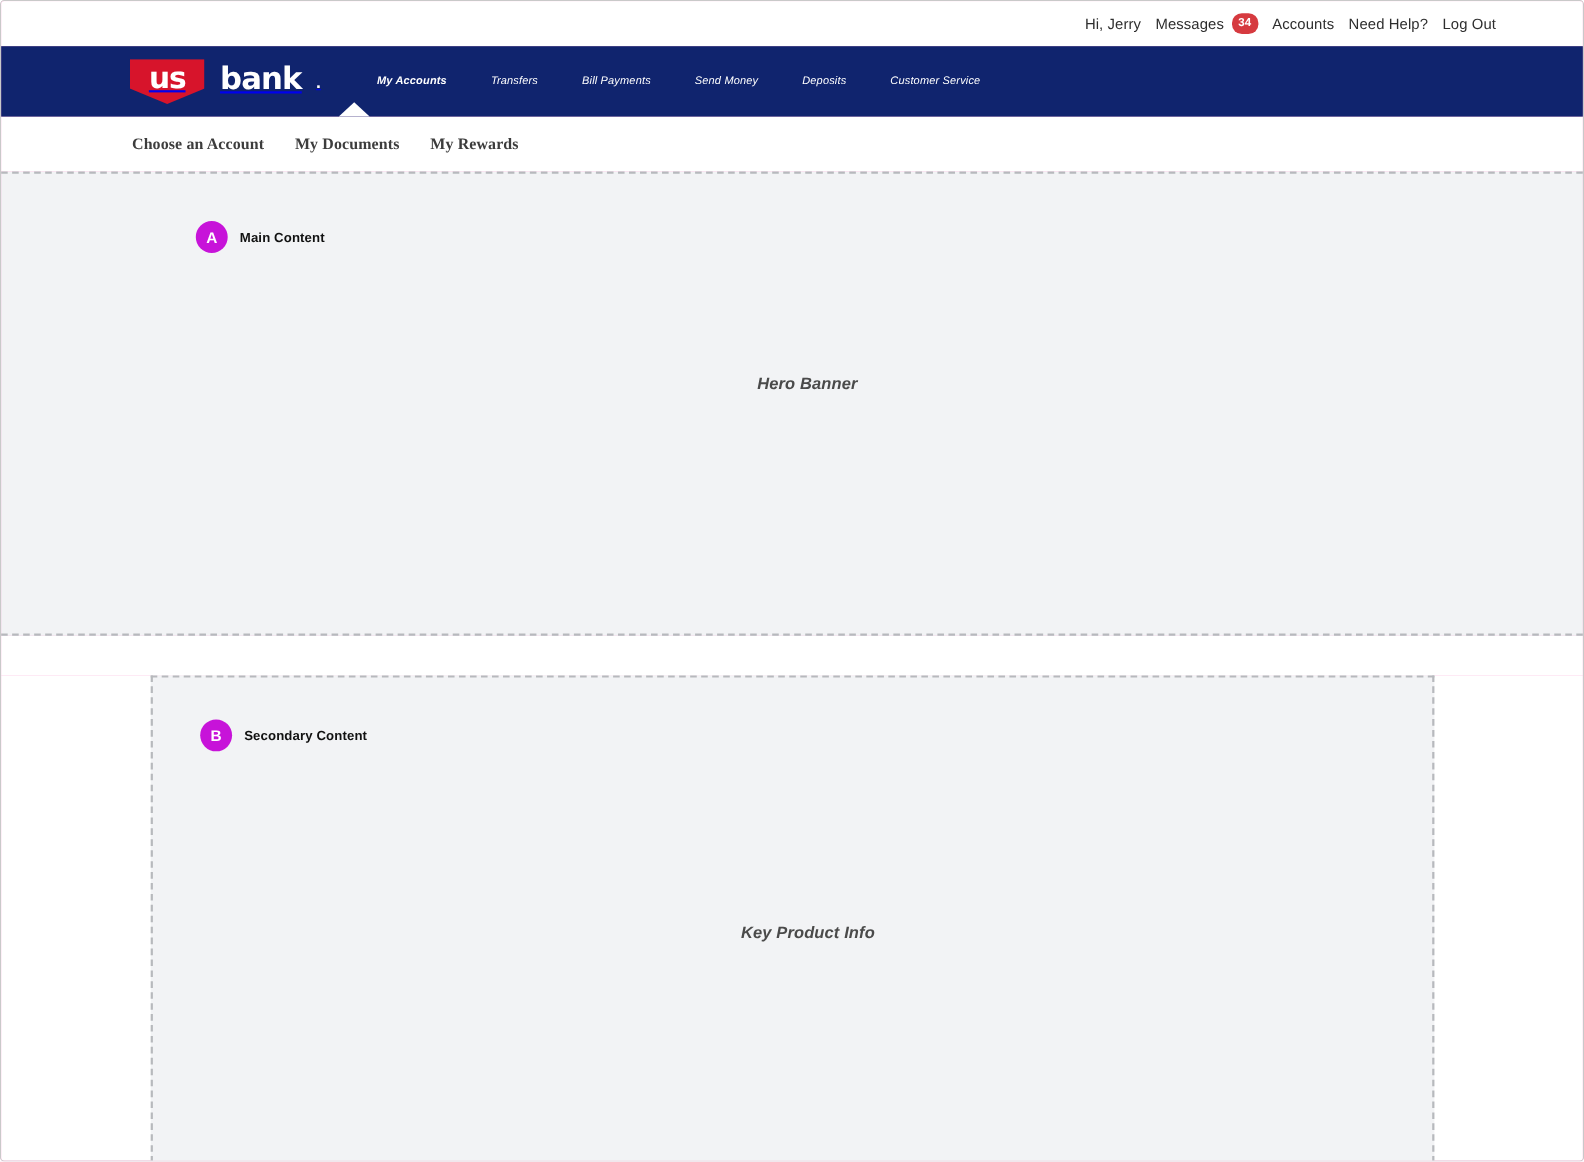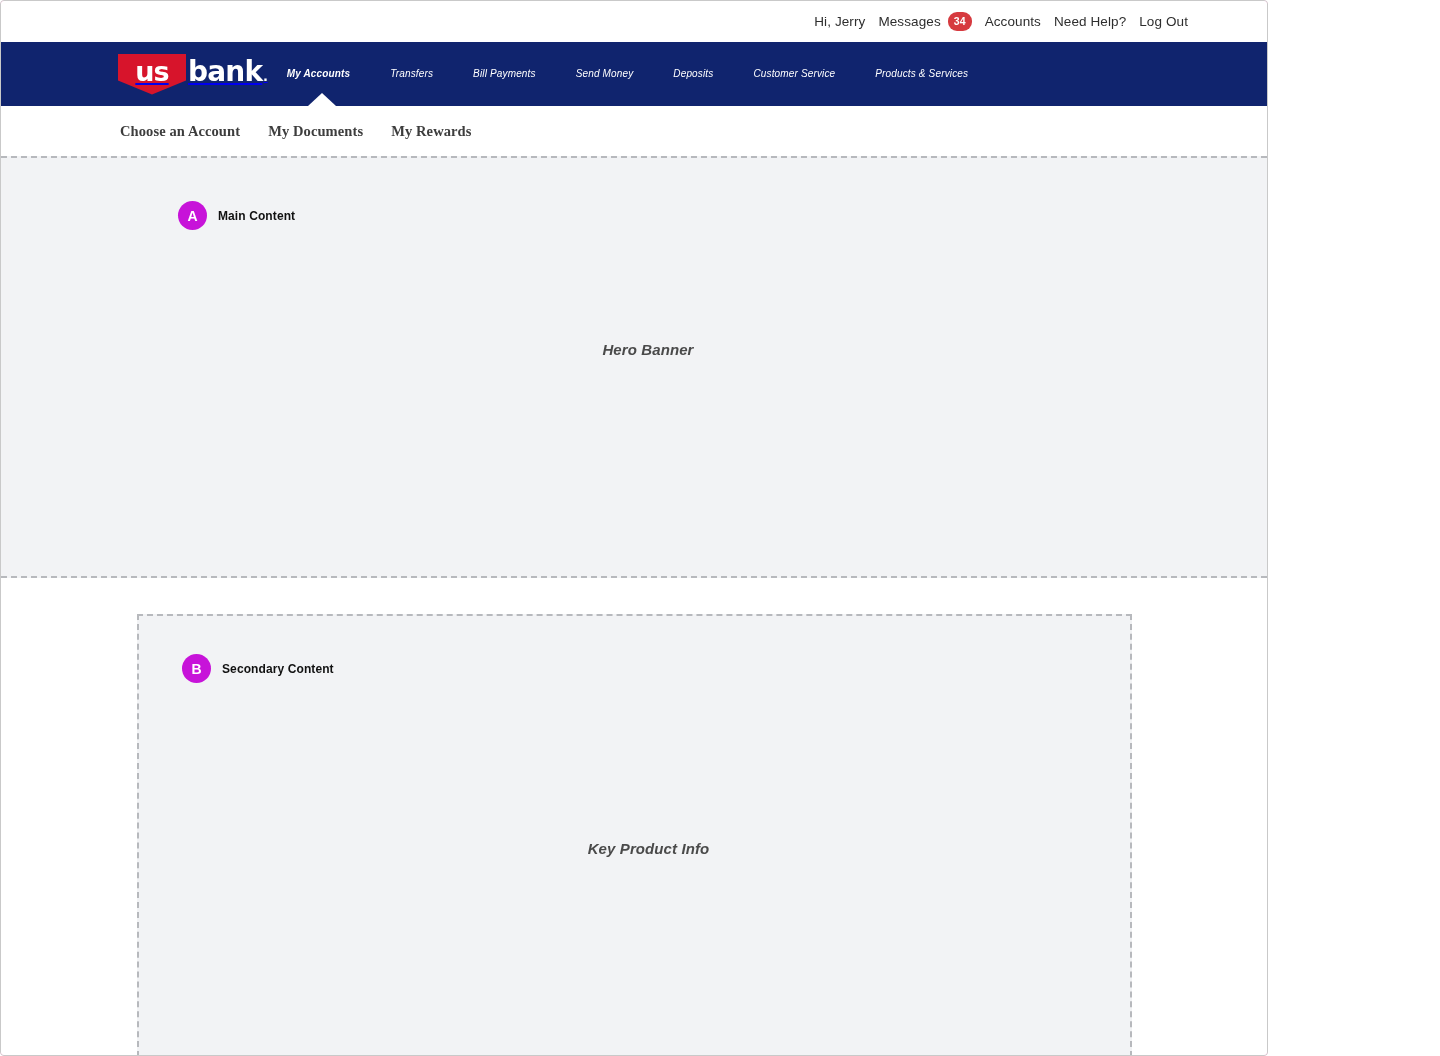--- a/index.html
+++ b/index.html
@@ -7,21 +7,21 @@
   html, body {
     width: 1440px;
     height: 1056px;
     overflow: hidden;
     background: #ffffff;
     font-family: "Liberation Sans", sans-serif;
   }
 
   #page {
     position: relative;
-    width: 1268px;
+    width: 1440px;
     height: 1056px;
     background: #f9a8d4;
     border: 1px solid #c9c9c9;
     border-radius: 4px;
     overflow: hidden;
   }
 
   
   .utility-bar {
     height: 41px;
@@ -64,21 +64,23 @@
     background: #10246e;
     display: flex;
     align-items: center;
     padding-left: 117px;
   }
 
   .logo {
     display: flex;
     align-items: center;
     height: 40px;
+    margin-right: 32px;
     user-select: none;
+    gap: 12px;
   }
   .logo-shield {
     position: relative;
     width: 68px;
     height: 41px;
     background: #d7142b;
     
     clip-path: polygon(0% 0%, 100% 0%, 100% 66%, 50% 100%, 0% 66%);
     display: flex;
     align-items: center;
@@ -272,21 +274,20 @@
       <span class="logo-dot">.</span>
     </a>
 
     <div class="nav-list">
       <a class="nav-item active" href="#">My Accounts</a>
       <a class="nav-item" href="#">Transfers</a>
       <a class="nav-item" href="#">Bill Payments</a>
       <a class="nav-item" href="#">Send Money</a>
       <a class="nav-item" href="#">Deposits</a>
       <a class="nav-item" href="#">Customer Service</a>
-      <a class="nav-item" href="#">Products &amp; Services</a>
     </div>
 
     <span class="nav-pointer"></span>
   </div>
 
   <div class="sub-nav">
     <a class="sub-nav-item" href="#">Choose an Account</a>
     <a class="sub-nav-item" href="#">My Documents</a>
     <a class="sub-nav-item" href="#">My Rewards</a>
   </div>

